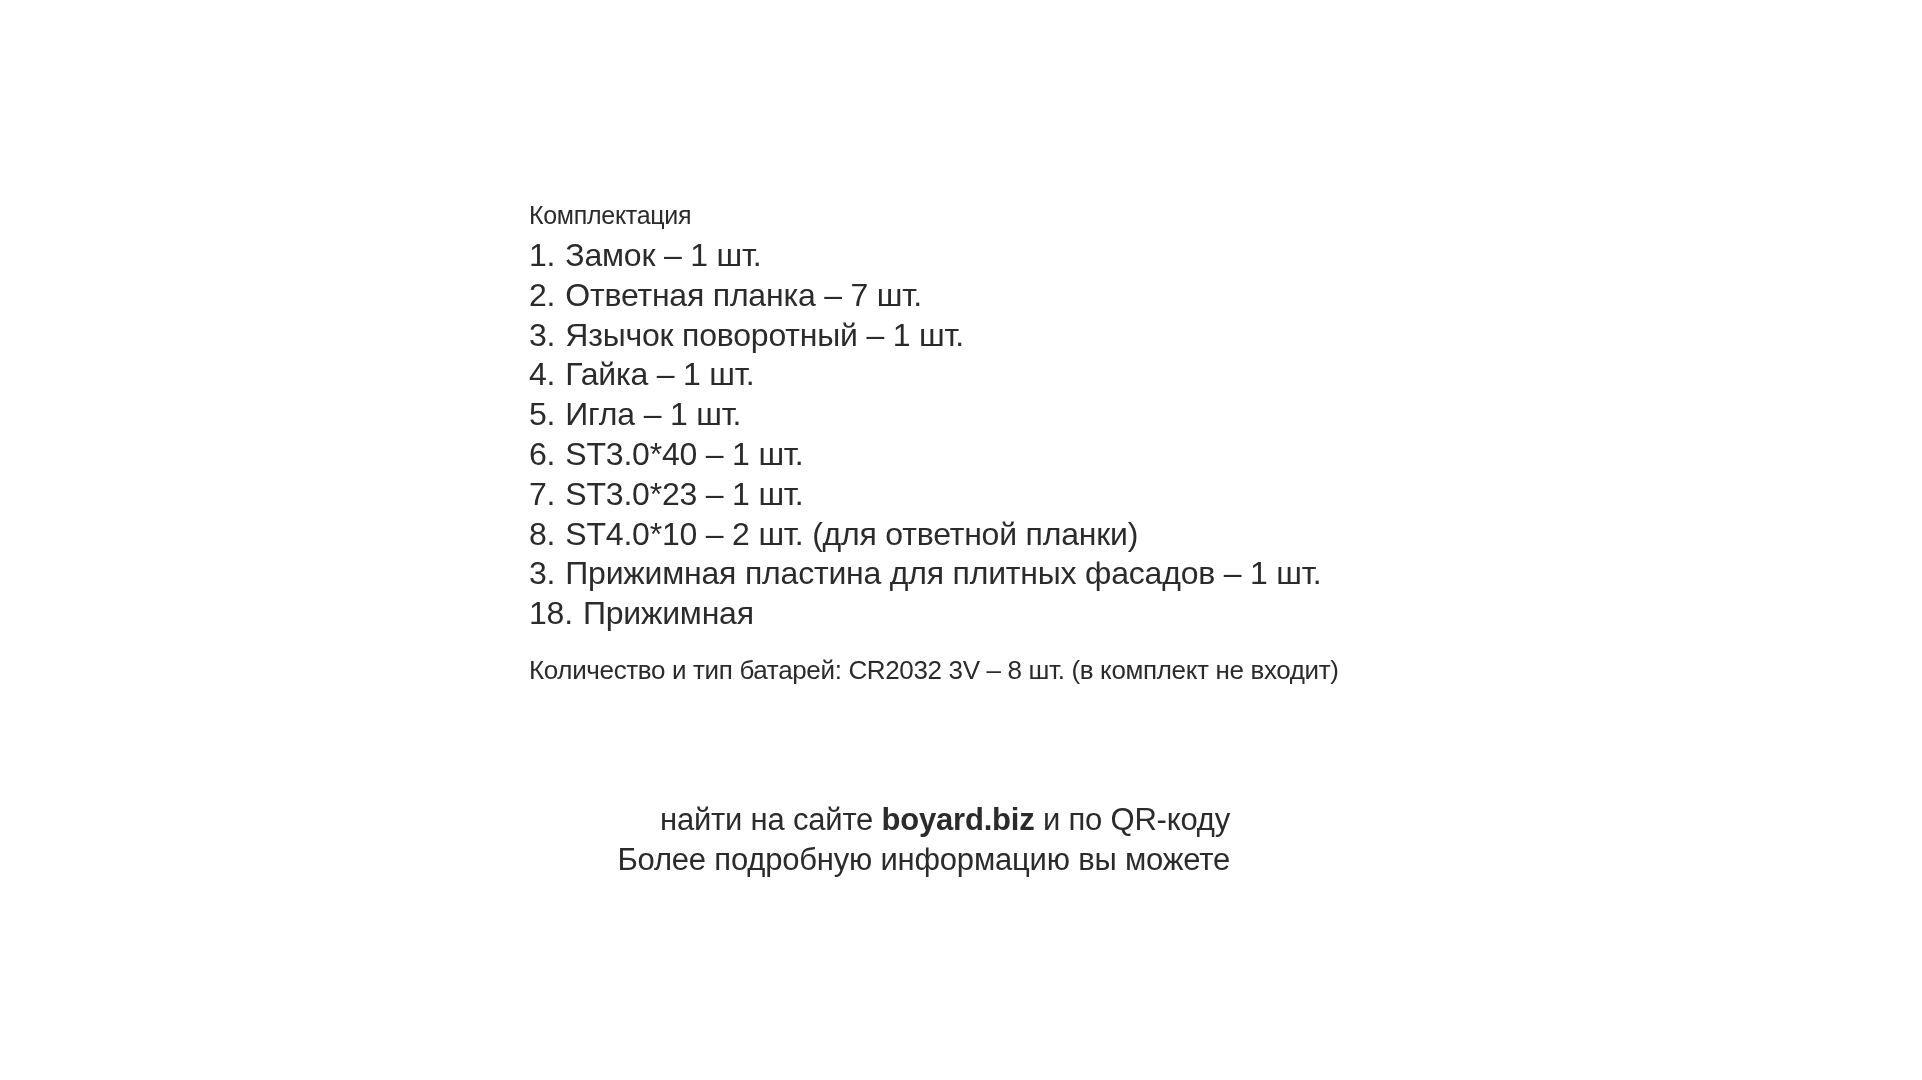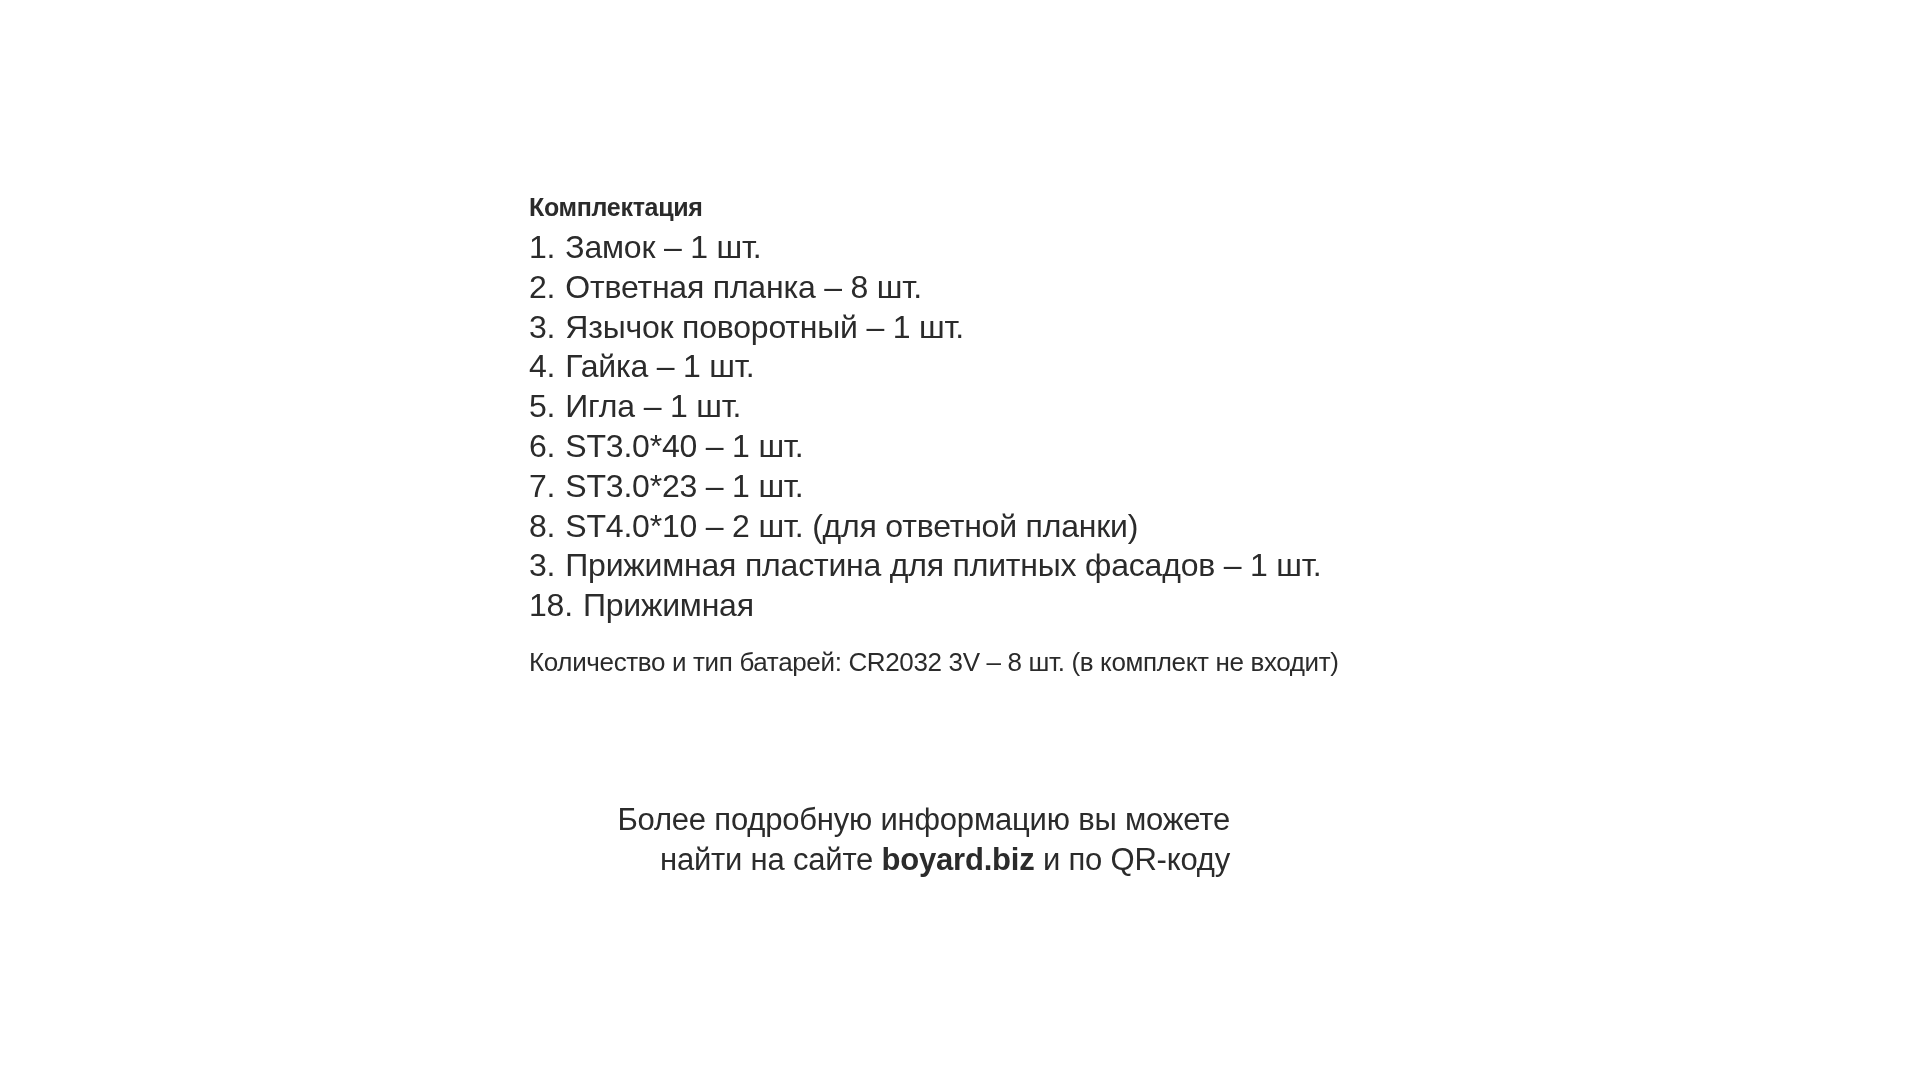--- a/index.html
+++ b/index.html
@@ -15,24 +15,24 @@
       font-family: "Liberation Sans", "DejaVu Sans", sans-serif;
       color: #2b2b2b;
     }
     .section {
       position: absolute;
       left: 529px;
       top: 188px;
       width: 900px;
     }
     .heading {
-      font-weight: bold;
+      font-weight: normal;
       font-size: 25px;
       line-height: 38px;
-      margin: 0 0 2px 0;
+      margin: 8px 0 2px 0;
       letter-spacing: -0.3px;
     }
     .items {
       list-style: none;
       margin: 0;
       padding: 0;
     }
     .item {
       font-size: 32px;
       line-height: 39.8px;
@@ -62,29 +62,29 @@
     .footer .line { display: block; white-space: nowrap; }
     .footer .link { font-weight: bold; color: #2b2b2b; text-decoration: none; }
   </style>
 </head>
 <body>
 
 <div class="section">
   <div class="heading">Комплектация</div>
   <ul class="items">
     <li class="item"><span class="num">1.</span><span>Замок – 1 шт.</span></li>
-    <li class="item"><span class="num">2.</span><span>Ответная планка – 8 шт.</span></li>
+    <li class="item"><span class="num">2.</span><span>Ответная планка – 7 шт.</span></li>
     <li class="item"><span class="num">3.</span><span>Язычок поворотный – 1 шт.</span></li>
     <li class="item"><span class="num">4.</span><span>Гайка – 1 шт.</span></li>
     <li class="item"><span class="num">5.</span><span>Игла – 1 шт.</span></li>
     <li class="item"><span class="num">6.</span><span>ST3.0*40 – 1 шт.</span></li>
     <li class="item"><span class="num">7.</span><span>ST3.0*23 – 1 шт.</span></li>
     <li class="item"><span class="num">8.</span><span>ST4.0*10 – 2 шт. (для ответной планки)</span></li>
     <li class="item"><span class="num">3.</span><span>Прижимная пластина для плитных фасадов – 1 шт.</span></li>
     <li class="item"><span class="num">18.</span><span>Прижимная</span></li>
   </ul>
   <div class="battery">Количество и тип батарей: CR2032 3V – 8 шт. (в комплект не входит)</div>
 </div>
 
 <div class="footer">
+  <span class="line"><span>найти на сайте </span><a class="link">boyard.biz</a><span> и по QR-коду</span></span>
   <span class="line">Более подробную информацию вы можете</span>
-  <span class="line"><span>найти на сайте </span><a class="link">boyard.biz</a><span> и по QR-коду</span></span>
 </div>
 
 </body></html>

